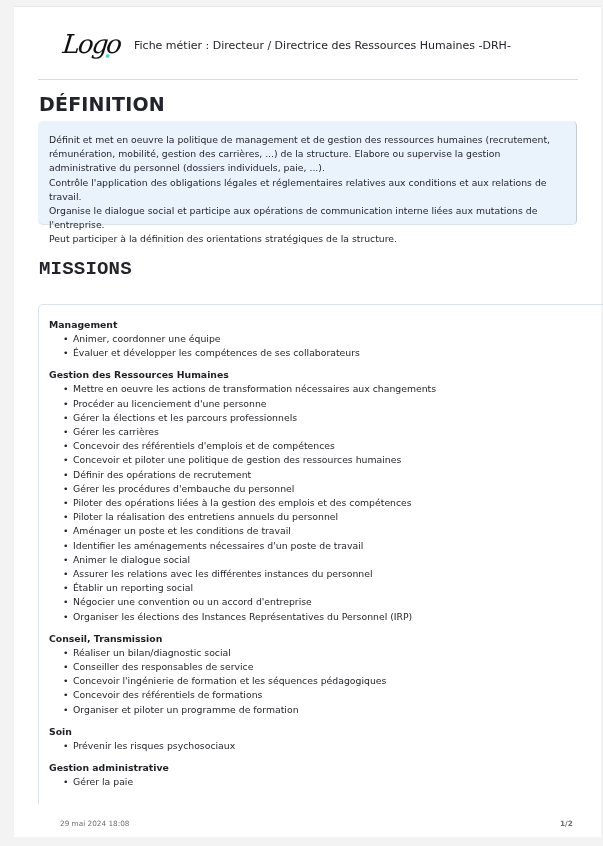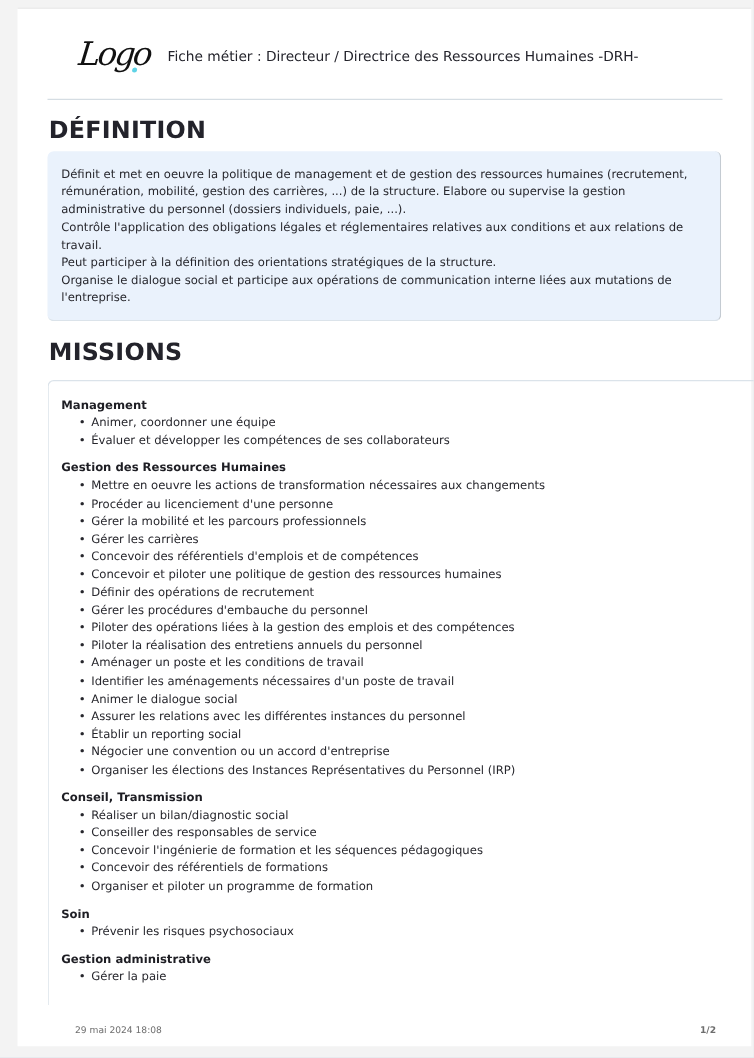--- a/index.html
+++ b/index.html
@@ -24,21 +24,21 @@
     position: absolute; left: 44px; top: 25px; width: 4px; height: 4px; border-radius: 50%; background: #5fd3e6;
   }
   .doc-title {
     position: absolute; left: 96px; top: 30px; width: 440px;
     font-weight: normal; font-size: 11px; line-height: 17px; color: #23232b;
   }
   .section-title {
     position: absolute; left: 25px; font-weight: bold; font-size: 19px; color: #23232b; letter-spacing: 0.2px;
   }
   .def-box {
-    position: absolute; left: 24px; top: 114px; width: 539px; height: 136px;
+    position: absolute; left: 24px; top: 114px; width: 539px; height: 104px;
     background: #eaf2fc; border-radius: 5px; border-right: 1px solid #c4cbd2; border-bottom: 1px solid #dbe3ea;
     box-sizing: border-box; padding: 12px 10px 0 11px;
   }
   .def-box p { margin: 0; font-size: 9.3px; line-height: 14.2px; color: #26262c; }
   .missions-box {
     position: absolute; left: 24px; top: 297px; width: 582px; height: 500px;
     border: 1px solid #dbe3ea; border-bottom: none; border-radius: 5px 5px 0 0;
     box-sizing: border-box; padding: 13px 0 0 10px;
   }
   .missions-box .rcol { position: absolute; right: -1px; top: 10px; bottom: 0; width: 1px; background: #b9c1c9; }
@@ -59,40 +59,40 @@
       <span>Logo</span>
       <span class="dot"></span>
     </div>
     <div class="doc-title">Fiche métier : Directeur / Directrice des Ressources Humaines -DRH-</div>
   </div>
 
   <div class="section-title" style="top:86px;">DÉFINITION</div>
   <div class="def-box">
     <p>Définit et met en oeuvre la politique de management et de gestion des ressources humaines (recrutement, rémunération, mobilité, gestion des carrières, ...) de la structure. Elabore ou supervise la gestion administrative du personnel (dossiers individuels, paie, ...).</p>
     <p>Contrôle l'application des obligations légales et réglementaires relatives aux conditions et aux relations de travail.</p>
+    <p>Organise le dialogue social et participe aux opérations de communication interne liées aux mutations de l'entreprise.</p>
     <p>Peut participer à la définition des orientations stratégiques de la structure.</p>
-    <p>Organise le dialogue social et participe aux opérations de communication interne liées aux mutations de l'entreprise.</p>
   </div>
 
-  <div class="section-title" style="top:264px;">MISSIONS</div>
+  <div class="section-title" style="top:251px;font-family:Liberation Mono, monospace;">MISSIONS</div>
   <div class="missions-box" id="missions-box">
     <div class="rcol"></div>
   <div class="group">
         <div class="group-title">Management</div>
         <ul>
           <li><span class="bullet">•</span><span>Animer, coordonner une équipe</span></li>
           <li><span class="bullet">•</span><span>Évaluer et développer les compétences de ses collaborateurs</span></li>
         </ul>
       </div>
       <div class="group">
         <div class="group-title">Gestion des Ressources Humaines</div>
         <ul>
           <li><span class="bullet">•</span><span>Mettre en oeuvre les actions de transformation nécessaires aux changements</span></li>
           <li><span class="bullet">•</span><span>Procéder au licenciement d'une personne</span></li>
-          <li><span class="bullet">•</span><span>Gérer la mobilité et les parcours professionnels</span></li>
+          <li><span class="bullet">•</span><span>Gérer la élections et les parcours professionnels</span></li>
           <li><span class="bullet">•</span><span>Gérer les carrières</span></li>
           <li><span class="bullet">•</span><span>Concevoir des référentiels d'emplois et de compétences</span></li>
           <li><span class="bullet">•</span><span>Concevoir et piloter une politique de gestion des ressources humaines</span></li>
           <li><span class="bullet">•</span><span>Définir des opérations de recrutement</span></li>
           <li><span class="bullet">•</span><span>Gérer les procédures d'embauche du personnel</span></li>
           <li><span class="bullet">•</span><span>Piloter des opérations liées à la gestion des emplois et des compétences</span></li>
           <li><span class="bullet">•</span><span>Piloter la réalisation des entretiens annuels du personnel</span></li>
           <li><span class="bullet">•</span><span>Aménager un poste et les conditions de travail</span></li>
           <li><span class="bullet">•</span><span>Identifier les aménagements nécessaires d'un poste de travail</span></li>
           <li><span class="bullet">•</span><span>Animer le dialogue social</span></li>

